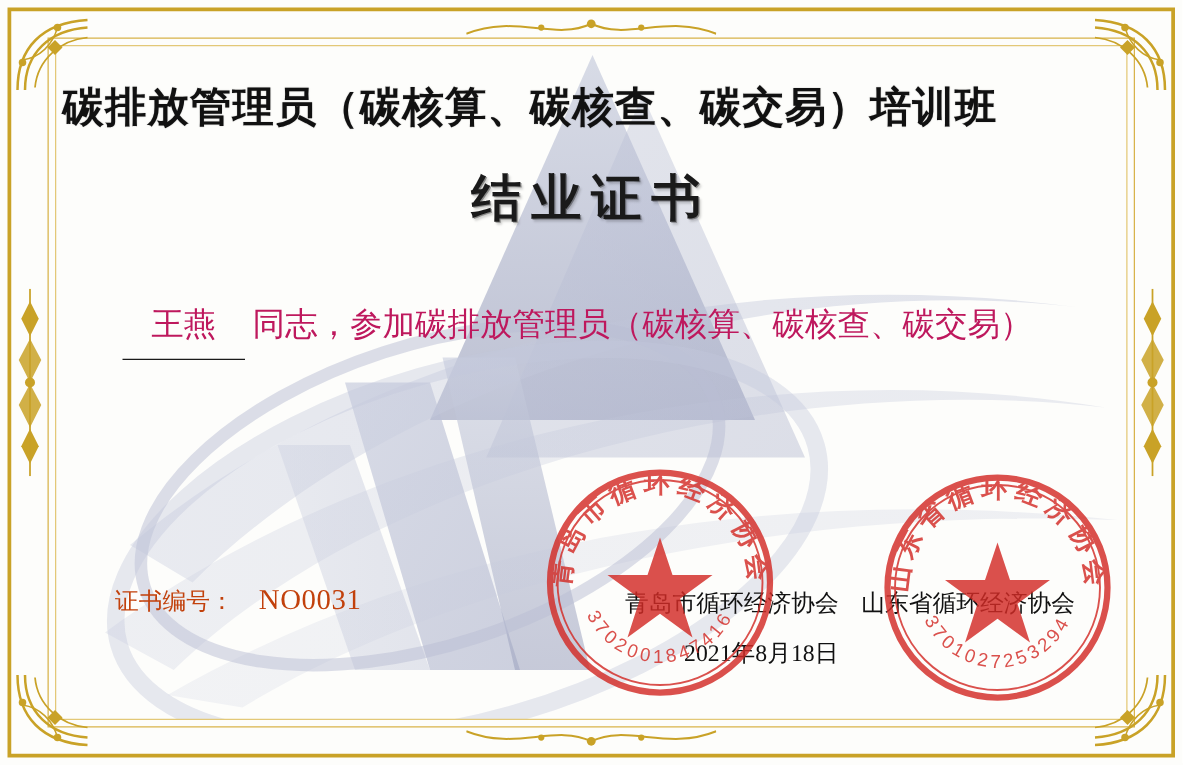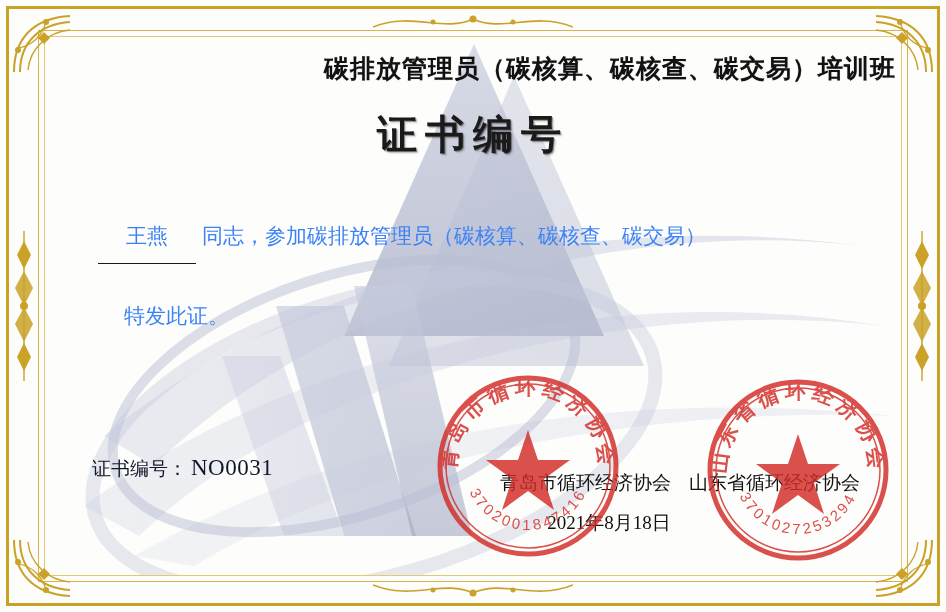--- a/index.html
+++ b/index.html
@@ -90,47 +90,47 @@
   
   .content {
     position: absolute;
     left: 50px;
     right: 50px;
     top: 42px;
     bottom: 42px;
   }
 
   .title-line {
-    text-align: right;
-    font-size: 25px;
+    text-align: left;
+    font-size: 33px;
     letter-spacing: 1px;
     color: #111;
     font-weight: 700;
-    margin-top: 10px;
+    margin-top: 22px;
     font-family: "Liberation Serif", "DejaVu Serif", serif;
     text-shadow: 0 0 1px rgba(0,0,0,0.35);
   }
 
   .subtitle {
     text-align: center;
     font-size: 40px;
     font-weight: 700;
     letter-spacing: 8px;
     margin-top: 22px;
     color: #1a1a1a;
     text-shadow:
        1px 1px 0 rgba(0,0,0,0.35),
        2px 2px 2px rgba(0,0,0,0.18);
   }
 
   .body-block {
     margin-top: 48px;
-    font-size: 21px;
+    font-size: 26px;
     line-height: 52px;
-    color: #3b82f6;
+    color: #be185d;
   }
 
   .body-line-1 {
     padding-left: 48px;
     white-space: nowrap;
   }
   .recipient {
     display: inline-block;
     min-width: 86px;
     text-align: center;
@@ -143,26 +143,26 @@
   }
   .body-line-3 {
     margin-top: 26px;
     padding-left: 74px;
   }
 
   
   .cert-no {
     position: absolute;
     left: 42px;
-    bottom: 88px;
+    bottom: 76px;
     font-size: 19px;
-    color: #0f172a;
+    color: #c2410c;
     display: flex;
     align-items: baseline;
-    gap: 4px;
+    gap: 20px;
   }
   .cert-no .no-value {
     font-size: 23px;
     font-weight: 400;
     letter-spacing: 0.5px;
   }
 
   .issuers {
     position: absolute;
     right: 36px;
@@ -347,27 +347,26 @@
         <circle cx="60" cy="15" r="2.5"></circle>
         <circle cx="140" cy="15" r="2.5"></circle>
       </g>
     </svg>
   </div>
 
   <div class="content">
 
     <div class="title-line">碳排放管理员（碳核算、碳核查、碳交易）培训班</div>
 
-    <div class="subtitle">证书编号</div>
+    <div class="subtitle">结业证书</div>
 
     <div class="body-block">
       <div class="body-line-1">
         <span class="recipient">王燕</span><span>同志，参加碳排放管理员（碳核算、碳核查、碳交易）</span>
       </div>
-      <div class="body-line-3">特发此证。</div>
     </div>
 
     <div class="cert-no">
       <span>证书编号：</span>
       <span class="no-value">NO0031</span>
     </div>
 
     <div class="issuers">
       <div class="issuer-row">
         <span>青岛市循环经济协会</span>

